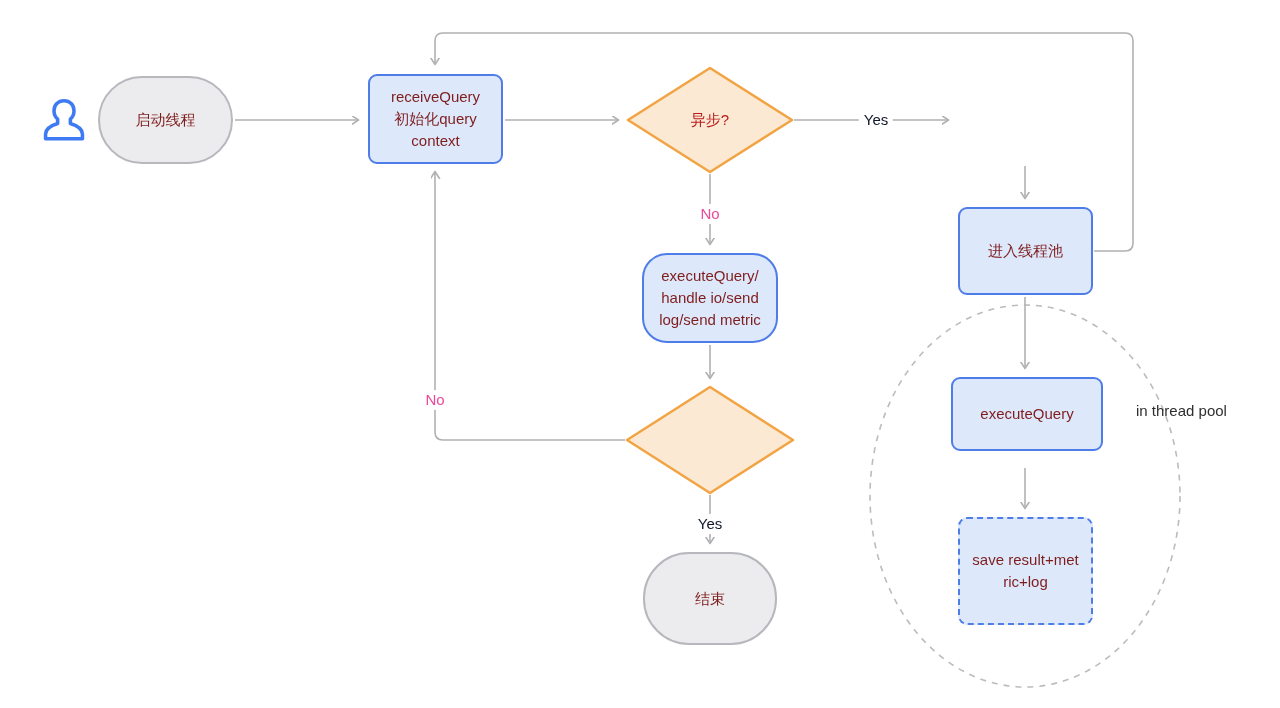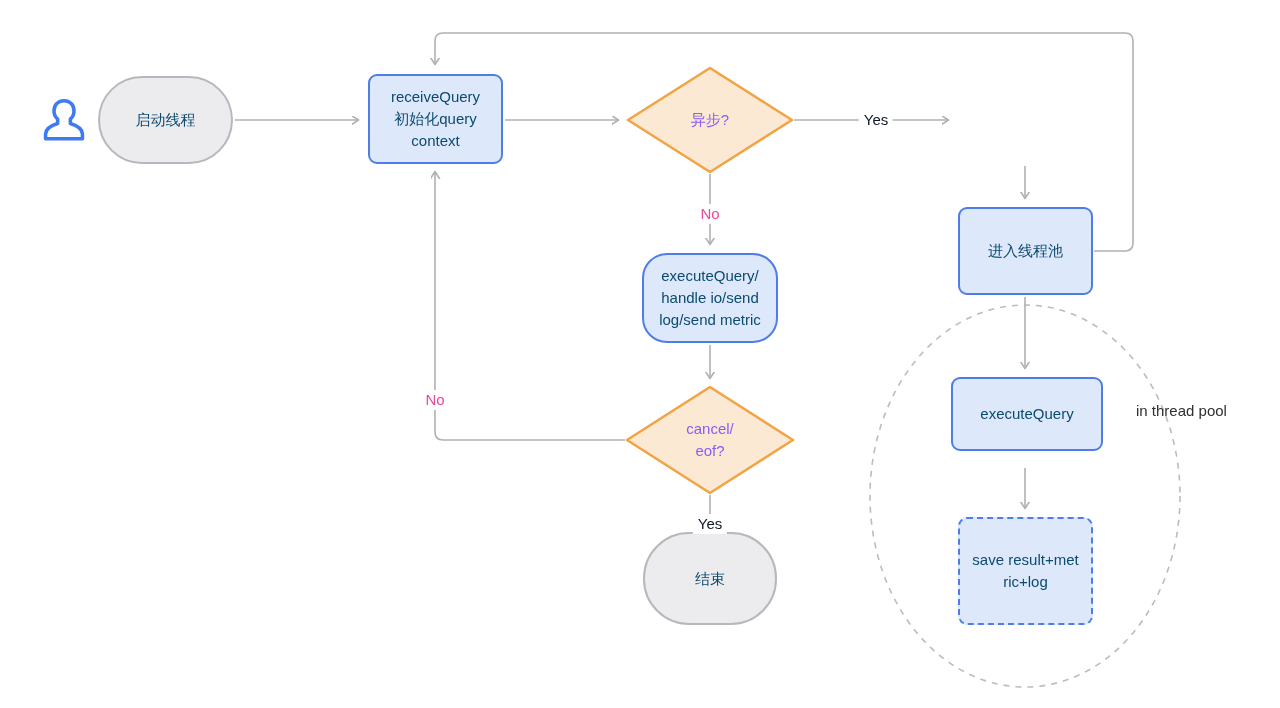--- a/index.html
+++ b/index.html
@@ -4,34 +4,34 @@
 <style>
   html,body{margin:0;padding:0;background:#ffffff;}
   .canvas{
     position:relative;width:1280px;height:708px;background:#ffffff;overflow:hidden;
     font-family:"Liberation Sans","DejaVu Sans",sans-serif;color:#333333;
   }
   .edges{position:absolute;left:0;top:0;width:1280px;height:708px;}
   .node{
     position:absolute;display:flex;align-items:center;justify-content:center;
     text-align:center;font-size:15px;line-height:1.45;white-space:pre-line;
-    box-sizing:border-box;color:#0c4a6e;
+    box-sizing:border-box;color:#7f1d1d;
   }
   .node-box{
     background:#dde8fb;border:2px solid #4e7de8;border-radius:9px;
   }
   .node-dashed{
     background:#dde8fb;border:2px dashed #4e7de8;border-radius:9px;
   }
   .node-stadium{
     background:#ececee;border:2px solid #b6b8bd;border-radius:46px;
   }
   .diamond-label{
     position:absolute;display:flex;align-items:center;justify-content:center;
-    text-align:center;font-size:15px;line-height:1.45;white-space:pre-line;color:#8b5cf6;
+    text-align:center;font-size:15px;line-height:1.45;white-space:pre-line;color:#b91c1c;
   }
   .edge-label{
     position:absolute;transform:translate(-50%,-50%);background:#ffffff;
     padding:1px 5px;font-size:15px;line-height:1.2;
   }
   .edge-label.yes{color:#0f172a;}
   .edge-label.no{color:#ec4899;}
   .pool-label{
     position:absolute;font-size:15px;color:#2f2f2f;line-height:1.2;
   }
@@ -92,24 +92,22 @@
 
   <div class="diamond-label" style="left:628px;top:68px;width:164px;height:104px;">异步?</div>
 
 
   <div class="node node-box" style="left:958px;top:207px;width:135px;height:88px;">进入线程池</div>
 
   <div class="node node-box" style="left:642px;top:253px;width:136px;height:90px;border-radius:25px;">executeQuery/
 handle io/send
 log/send metric</div>
 
-  <div class="diamond-label" style="left:627px;top:387px;width:166px;height:106px;">cancel/
-eof?</div>
 
-  <div class="node node-stadium" style="left:643px;top:532px;width:134px;height:93px;">结束</div>
+  <div class="node node-stadium" style="left:643px;top:552px;width:134px;height:93px;">结束</div>
 
   <div class="node node-box" style="left:951px;top:377px;width:152px;height:74px;">executeQuery</div>
 
   <div class="node node-dashed" style="left:958px;top:517px;width:135px;height:108px;">save result+met
 ric+log</div>
 
   <div class="edge-label yes" style="left:876px;top:120px;">Yes</div>
 
   <div class="edge-label no" style="left:710px;top:214px;">No</div>
 

